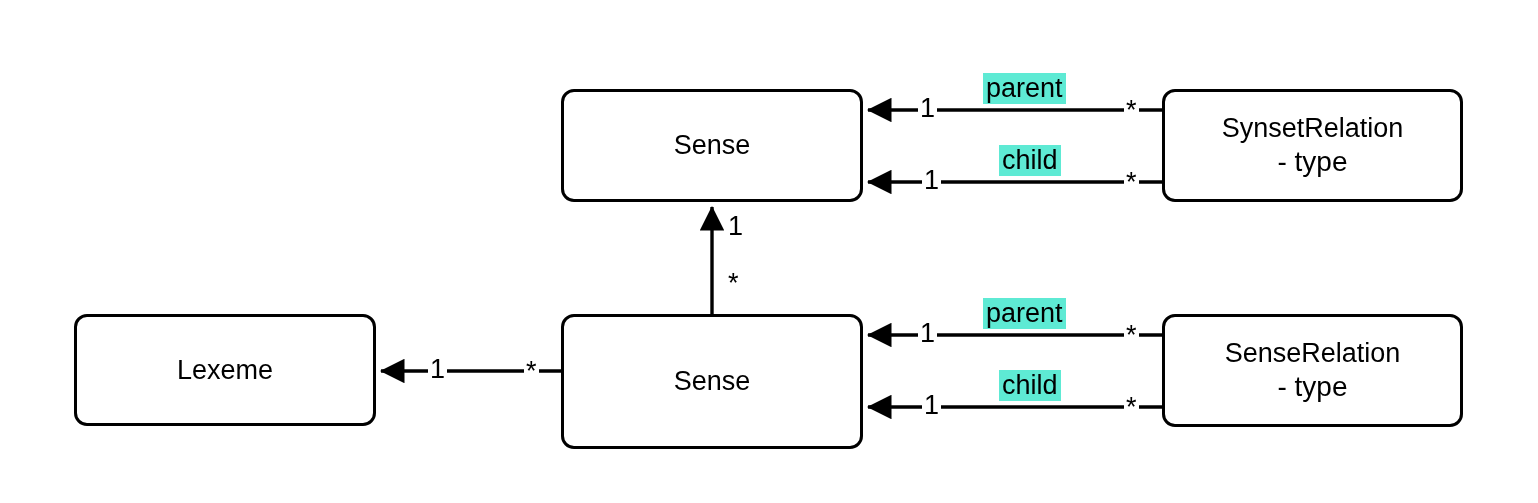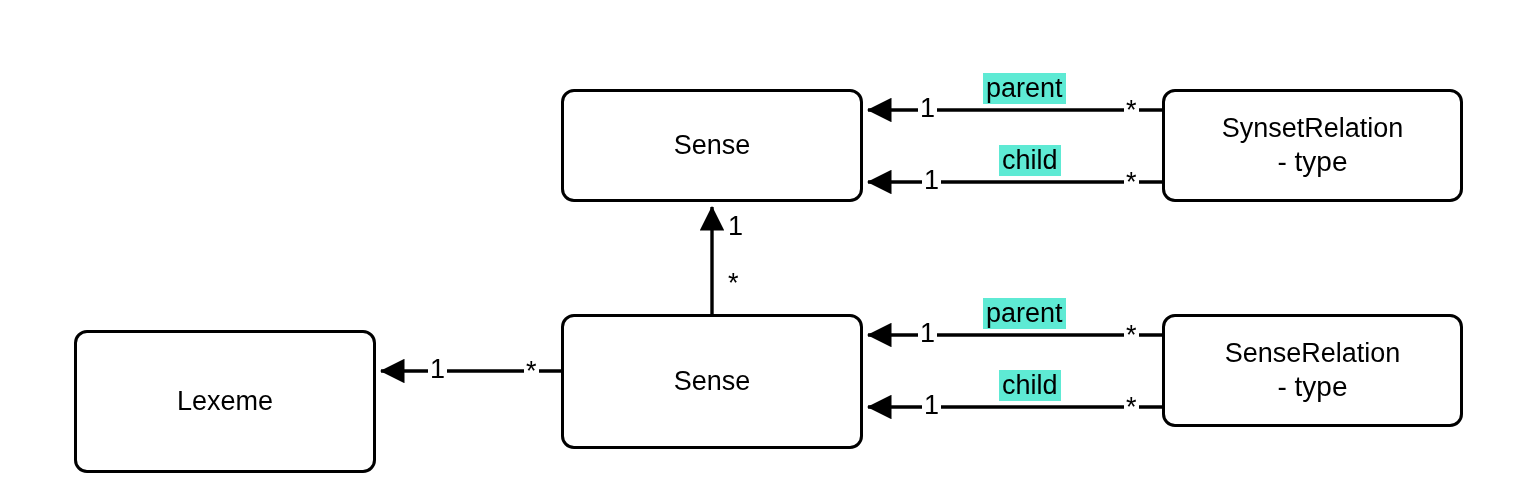--- a/index.html
+++ b/index.html
@@ -96,21 +96,21 @@
   <div class="node" style="left:561px; top:89px; width:302px; height:113px;">
     <div class="node-title">Sense</div>
     <div class="node-attr"></div>
   </div>
 
   <div class="node" style="left:1162px; top:89px; width:301px; height:113px;">
     <div class="node-title">SynsetRelation</div>
     <div class="node-attr">- type</div>
   </div>
 
-  <div class="node" style="left:74px; top:314px; width:302px; height:143px;margin-top:16px;">
+  <div class="node" style="left:74px; top:314px; width:302px; height:112px;">
     <div class="node-title">Lexeme</div>
   </div>
 
   <div class="node" style="left:561px; top:314px; width:302px; height:135px;">
     <div class="node-title">Sense</div>
     <div class="node-attr"></div>
   </div>
 
   <div class="node" style="left:1162px; top:314px; width:301px; height:113px;">
     <div class="node-title">SenseRelation</div>

